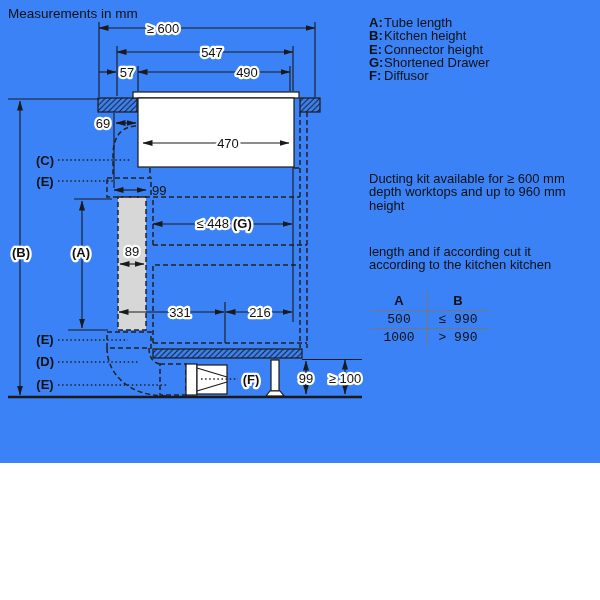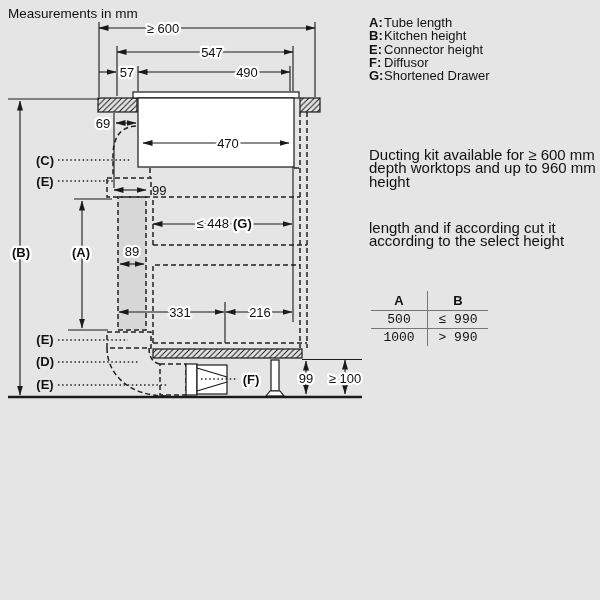--- a/index.html
+++ b/index.html
@@ -1,23 +1,23 @@
 <!DOCTYPE html>
 <html><head>
 <meta charset="utf-8">
 <style>
   html,body{margin:0;padding:0;background:#fff;}
-  #canvas{position:relative;width:600px;height:600px;background:#e5e5e5;overflow:hidden;
+  #canvas{position:relative;width:600px;height:463px;background:#3b82f6;overflow:hidden;
           font-family:"Liberation Sans",sans-serif;color:#111;}
   .abs{position:absolute;}
   #page-title{left:8px;top:6px;font-size:13.5px;}
   
   .legend{left:369px;top:16px;font-size:13px;line-height:13.3px;white-space:nowrap;}
   .legend .k{font-weight:700;display:inline-block;min-width:15px;}
-  .note{font-size:15px;line-height:13.3px;white-space:nowrap;}
+  .note{font-size:13px;line-height:13.3px;white-space:nowrap;margin-top:24px;}
   #note1{left:369px;top:148px;}
   #note2{left:369px;top:221px;}
   .spec-table{left:371px;top:291px;border-collapse:collapse;font-size:13px;}
   .spec-table th,.spec-table td{text-align:center;padding:0;height:17px;}
   .spec-table th{font-weight:700;height:19px;}
   .spec-table .colA{width:56px;}
   .spec-table .colB{width:60px;border-left:1.3px solid #777;}
   .spec-table tr.dr td{border-top:1.3px solid #777;font-family:Liberation Mono, monospace;}
   
   .dt{font-family:"Liberation Sans",sans-serif;font-size:13px;fill:#111;}
@@ -132,33 +132,33 @@
       <text class="dt bold" x="45" y="366">(D)</text>
       <text class="dt bold" x="45" y="389">(E)</text>
       <text class="dt bold halo" x="251" y="384">(F)</text>
     </g>
   </svg>
 
   <div class="abs legend">
     <div><span class="k">A:</span><span>Tube length</span></div>
     <div><span class="k">B:</span><span>Kitchen height</span></div>
     <div><span class="k">E:</span><span>Connector height</span></div>
+    <div><span class="k">G:</span><span>Shortened Drawer</span></div>
     <div><span class="k">F:</span><span>Diffusor</span></div>
-    <div><span class="k">G:</span><span>Shortened Drawer</span></div>
   </div>
 
   <div class="abs note" id="note1">
     <div>Ducting kit available for ≥ 600 mm</div>
     <div>depth worktops and up to 960 mm</div>
     <div>height</div>
   </div>
 
   <div class="abs note" id="note2">
     <div>length and if according cut it</div>
-    <div>according to the select height</div>
+    <div>according to the kitchen kitchen</div>
   </div>
 
   <table class="abs spec-table">
     <tbody>
         <tr>
       <th class="colA">A</th>
       <th class="colB">B</th>
     </tr>
     <tr class="dr">
       <td class="colA">500</td>

